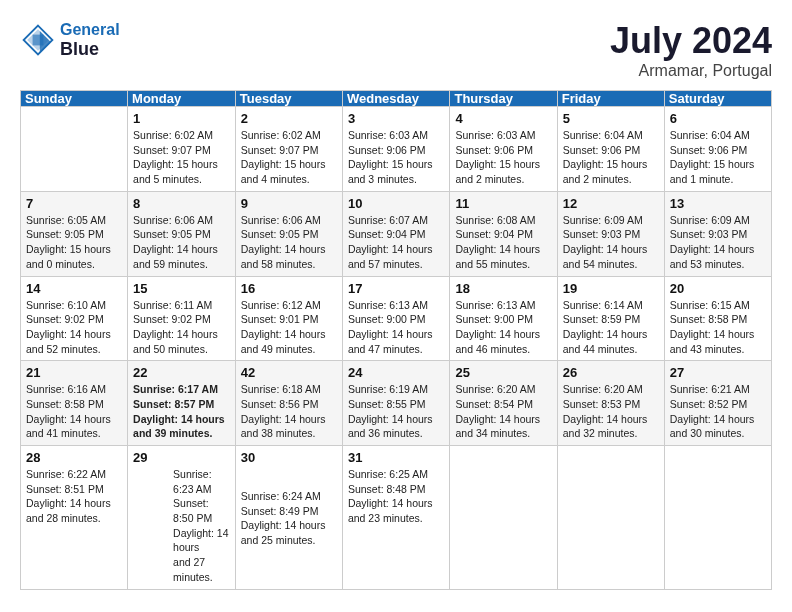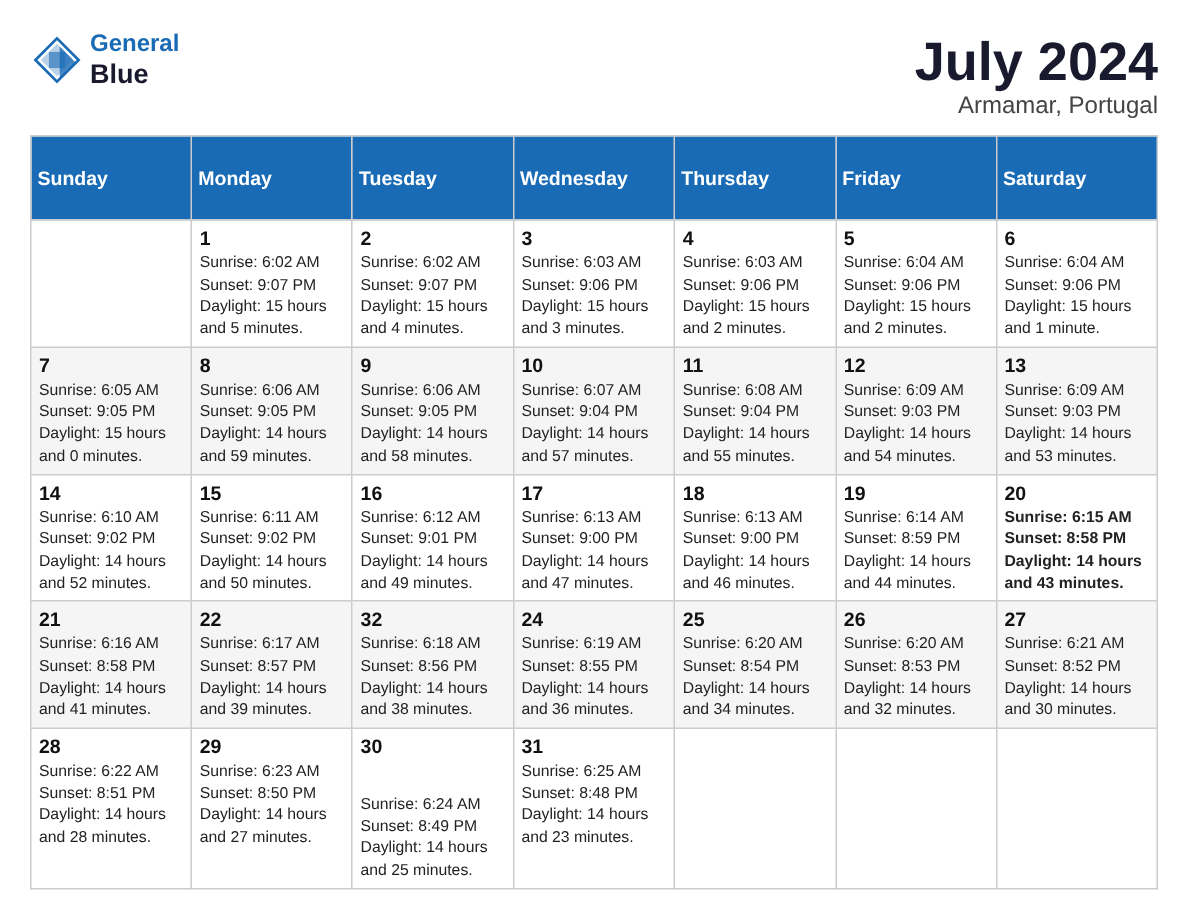--- a/index.html
+++ b/index.html
@@ -38,21 +38,21 @@
       color: #444;
     }
     table {
       width: 100%;
       border-collapse: collapse;
       font-size: 11px;
     }
     thead tr th {
       background-color: #1a6bb5;
       color: #fff;
-      padding: 20px 4px;
+      padding: 0 4px;
       text-align: left;
       font-size: 13px;
       font-weight: bold;
       border: 1px solid #ccc;
     }
     tbody tr td {
       border: 1px solid #ccc;
       padding: 4px 5px;
       vertical-align: top;
       width: 108px;
@@ -251,43 +251,43 @@
         </td>
         <td>
           <div class="day-number">19</div>
           <div class="day-info" style="white-space: pre-line;">Sunrise: 6:14 AM
 Sunset: 8:59 PM
 Daylight: 14 hours
 and 44 minutes.</div>
         </td>
         <td>
           <div class="day-number">20</div>
-          <div class="day-info" style="white-space: pre-line; font-weight: bold;">Sunrise: 6:15 AM
+          <div class="day-info" style="white-space: pre-line;">Sunrise: 6:15 AM
 Sunset: 8:58 PM
 Daylight: 14 hours
 and 43 minutes.</div>
         </td>
       </tr>
       <tr>
         <td>
           <div class="day-number">21</div>
           <div class="day-info" style="white-space: pre-line;">Sunrise: 6:16 AM
 Sunset: 8:58 PM
 Daylight: 14 hours
 and 41 minutes.</div>
         </td>
         <td>
           <div class="day-number">22</div>
-          <div class="day-info" style="white-space: pre-line;">Sunrise: 6:17 AM
+          <div class="day-info" style="white-space: pre-line; font-weight: bold;">Sunrise: 6:17 AM
 Sunset: 8:57 PM
 Daylight: 14 hours
 and 39 minutes.</div>
         </td>
         <td>
-          <div class="day-number">32</div>
+          <div class="day-number">42</div>
           <div class="day-info" style="white-space: pre-line;">Sunrise: 6:18 AM
 Sunset: 8:56 PM
 Daylight: 14 hours
 and 38 minutes.</div>
         </td>
         <td>
           <div class="day-number">24</div>
           <div class="day-info" style="white-space: pre-line;">Sunrise: 6:19 AM
 Sunset: 8:55 PM
 Daylight: 14 hours
@@ -318,21 +318,21 @@
       <tr>
         <td>
           <div class="day-number">28</div>
           <div class="day-info" style="white-space: pre-line;">Sunrise: 6:22 AM
 Sunset: 8:51 PM
 Daylight: 14 hours
 and 28 minutes.</div>
         </td>
         <td>
           <div class="day-number">29</div>
-          <div class="day-info" style="white-space: pre-line;">Sunrise: 6:23 AM
+          <div class="day-info" style="white-space: pre-line; margin-left: 40px;">Sunrise: 6:23 AM
 Sunset: 8:50 PM
 Daylight: 14 hours
 and 27 minutes.</div>
         </td>
         <td>
           <div class="day-number">30</div>
           <div class="day-info" style="white-space: pre-line; margin-top: 24px;">Sunrise: 6:24 AM
 Sunset: 8:49 PM
 Daylight: 14 hours
 and 25 minutes.</div>

